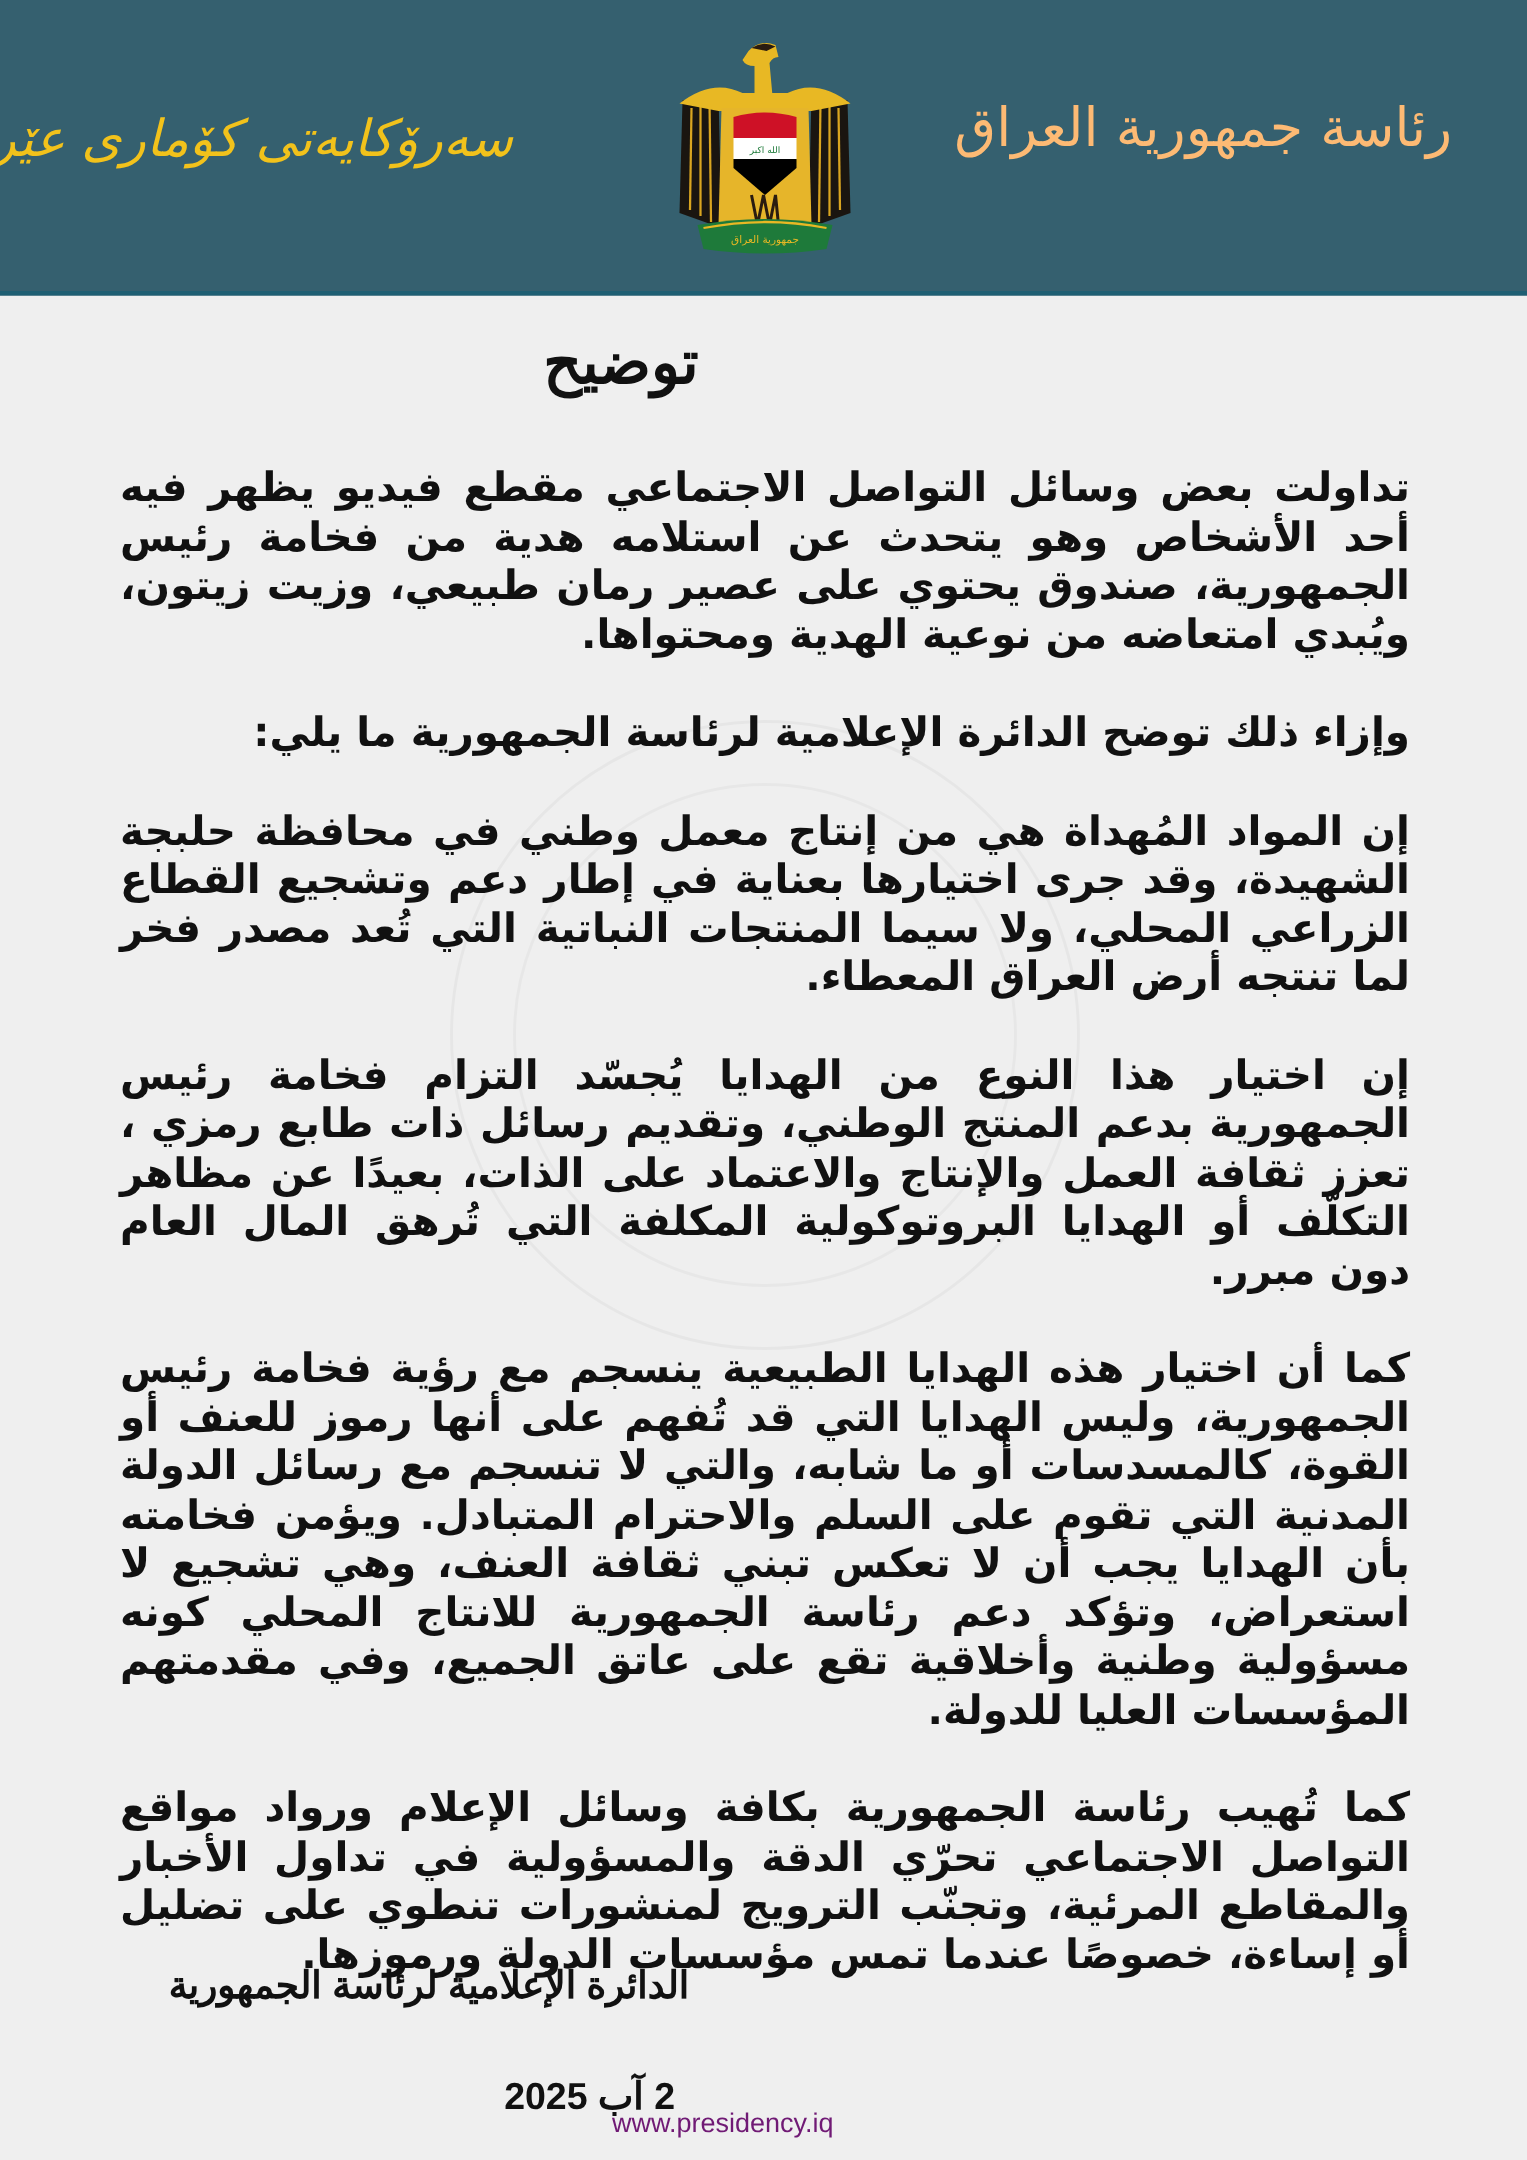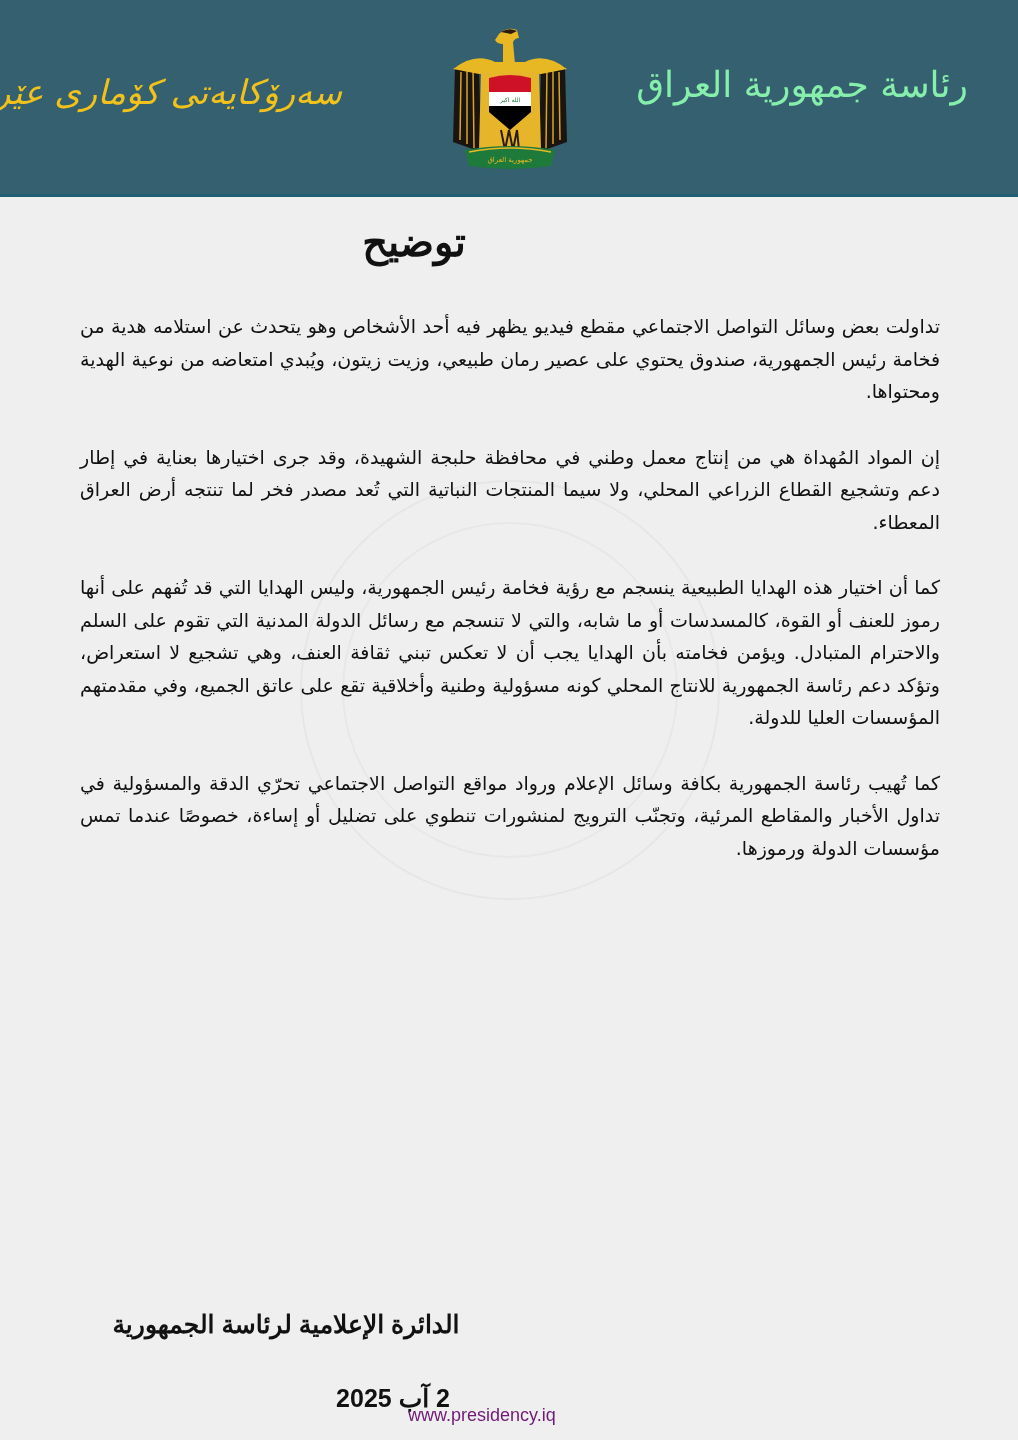--- a/index.html
+++ b/index.html
@@ -36,21 +36,21 @@
       white-space: nowrap;
     }
     .header-right-title {
       position: absolute;
       right: 50px;
       top: 64px;
       width: 270px;
       text-align: center;
       font-family: "DejaVu Serif", serif;
       font-size: 36px;
-      color: #86efac;
+      color: #fdba74;
       direction: rtl;
       white-space: nowrap;
     }
     .emblem {
       position: absolute;
       left: 445px;
       top: 22px;
       width: 130px;
       height: 150px;
     }
@@ -89,23 +89,23 @@
       direction: rtl;
     }
     .body-text {
       position: absolute;
       left: 80px;
       top: 310px;
       width: 860px;
       direction: rtl;
       text-align: justify;
       font-family: "DejaVu Sans", sans-serif;
-      font-size: 19px;
+      font-size: 27px;
       line-height: 32.5px;
-      font-weight: 400;
+      font-weight: 700;
     }
     .body-text p {
       margin-bottom: 33px;
     }
     .signature {
       position: absolute;
       left: 60px;
       top: 1306px;
       width: 452px;
       direction: rtl;
@@ -179,21 +179,23 @@
 </div>
 
 <div class="paper">
   <div class="watermark"></div>
 </div>
 
 <h1 class="doc-title">توضيح</h1>
 
 <div class="body-text">
   <p>تداولت بعض وسائل التواصل الاجتماعي مقطع فيديو يظهر فيه أحد الأشخاص وهو يتحدث عن استلامه هدية من فخامة رئيس الجمهورية، صندوق يحتوي على عصير رمان طبيعي، وزيت زيتون، ويُبدي امتعاضه من نوعية الهدية ومحتواها.</p>
+  <p>وإزاء ذلك توضح الدائرة الإعلامية لرئاسة الجمهورية ما يلي:</p>
   <p>إن المواد المُهداة هي من إنتاج معمل وطني في محافظة حلبجة الشهيدة، وقد جرى اختيارها بعناية في إطار دعم وتشجيع القطاع الزراعي المحلي، ولا سيما المنتجات النباتية التي تُعد مصدر فخر لما تنتجه أرض العراق المعطاء.</p>
+  <p>إن اختيار هذا النوع من الهدايا يُجسّد التزام فخامة رئيس الجمهورية بدعم المنتج الوطني، وتقديم رسائل ذات طابع رمزي ، تعزز ثقافة العمل والإنتاج والاعتماد على الذات، بعيدًا عن مظاهر التكلّف أو الهدايا البروتوكولية المكلفة التي تُرهق المال العام دون مبرر.</p>
   <p>كما أن اختيار هذه الهدايا الطبيعية ينسجم مع رؤية فخامة رئيس الجمهورية، وليس الهدايا التي قد تُفهم على أنها رموز للعنف أو القوة، كالمسدسات أو ما شابه، والتي لا تنسجم مع رسائل الدولة المدنية التي تقوم على السلم والاحترام المتبادل. ويؤمن فخامته بأن الهدايا يجب أن لا تعكس تبني ثقافة العنف، وهي تشجيع لا استعراض، وتؤكد دعم رئاسة الجمهورية للانتاج المحلي كونه مسؤولية وطنية وأخلاقية تقع على عاتق الجميع، وفي مقدمتهم المؤسسات العليا للدولة.</p>
   <p>كما تُهيب رئاسة الجمهورية بكافة وسائل الإعلام ورواد مواقع التواصل الاجتماعي تحرّي الدقة والمسؤولية في تداول الأخبار والمقاطع المرئية، وتجنّب الترويج لمنشورات تنطوي على تضليل أو إساءة، خصوصًا عندما تمس مؤسسات الدولة ورموزها.</p>
 </div>
 
 <div class="signature">
   <span>الدائرة الإعلامية لرئاسة الجمهورية</span>
   <span class="date">2 آب 2025</span>
 </div>
 
 <div class="website">www.presidency.iq</div>

